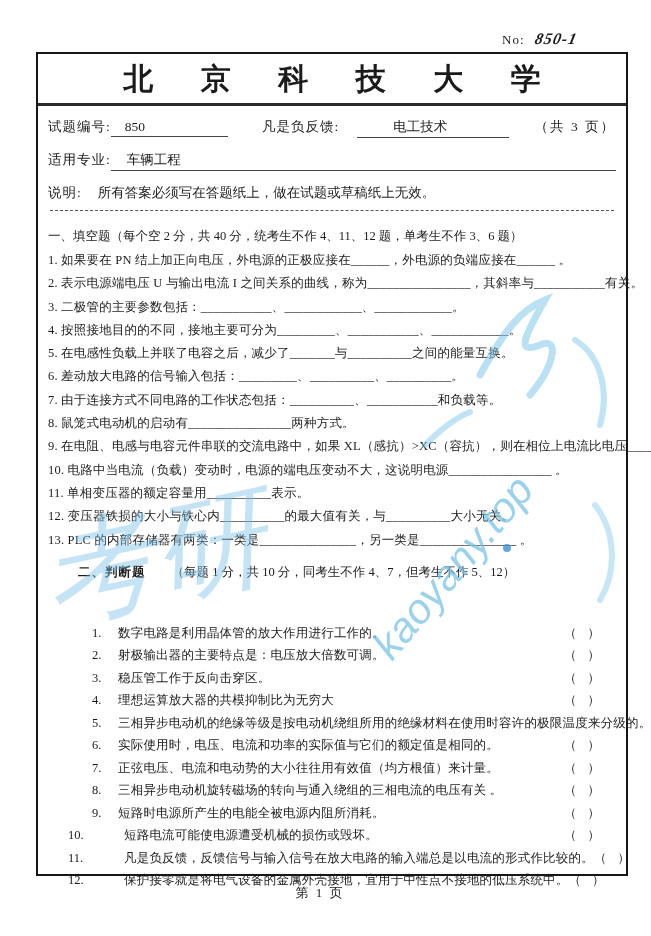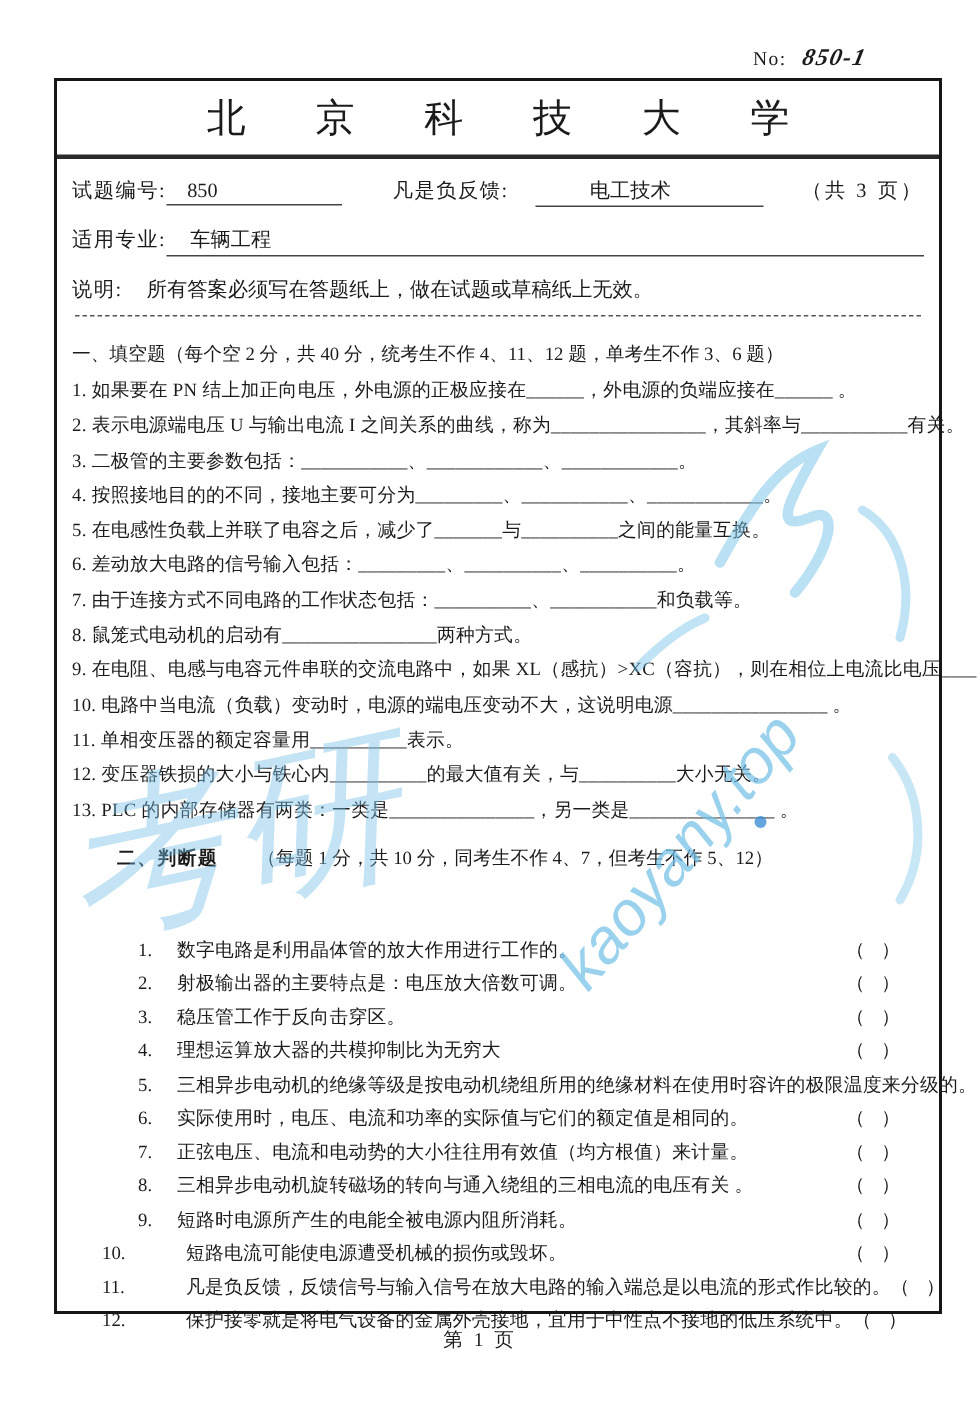--- a/index.html
+++ b/index.html
@@ -20,21 +20,21 @@
   }
   
   .page-box{
     position:absolute;left:36px;top:52px;width:592px;height:824px;
     border:2px solid #161616;box-sizing:border-box;
     padding:0 0 0 0;
   }
   
   .hdr{padding-top:8px;text-align:center;}
   .hdr-university{
-    font-size:26px;font-weight:normal;letter-spacing:20px;
+    font-size:30px;font-weight:bold;letter-spacing:20px;
     text-indent:20px;line-height:34px;
   }
   .hdr-title{
     font-size:28px;font-weight:bold;letter-spacing:2px;line-height:38px;margin-top:4px;
   }
   .title-rule{
     height:0;border-bottom:3px solid #2a2a2a;margin-top:7px;
   }
   
   .meta{padding:12px 10px 4px 10px;font-size:13.5px;}

